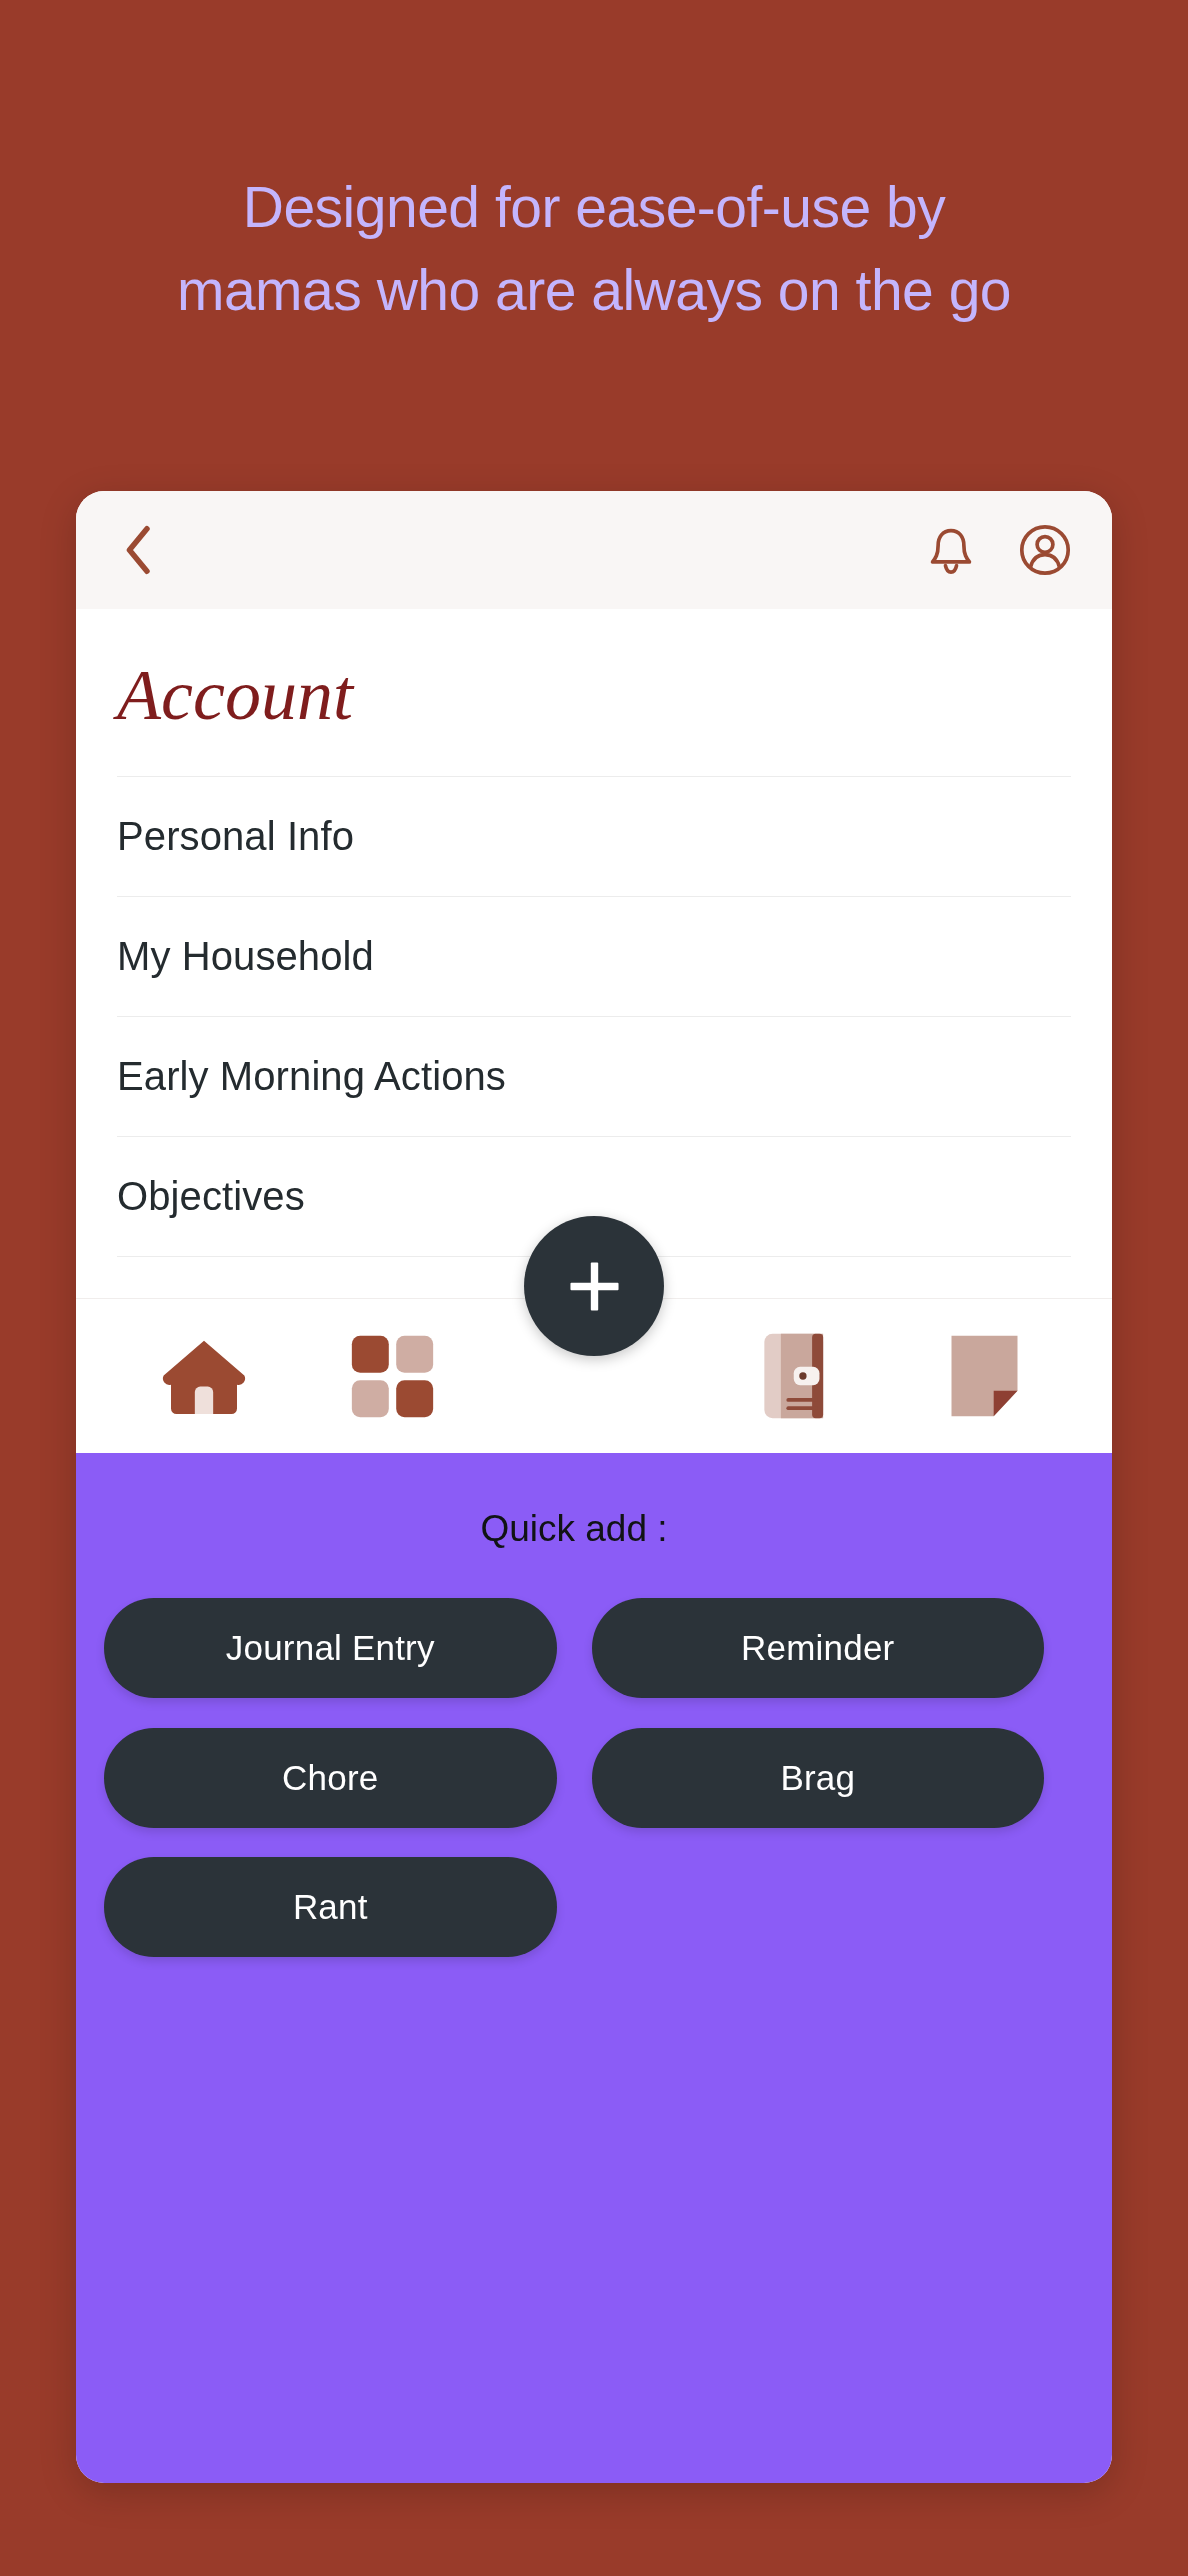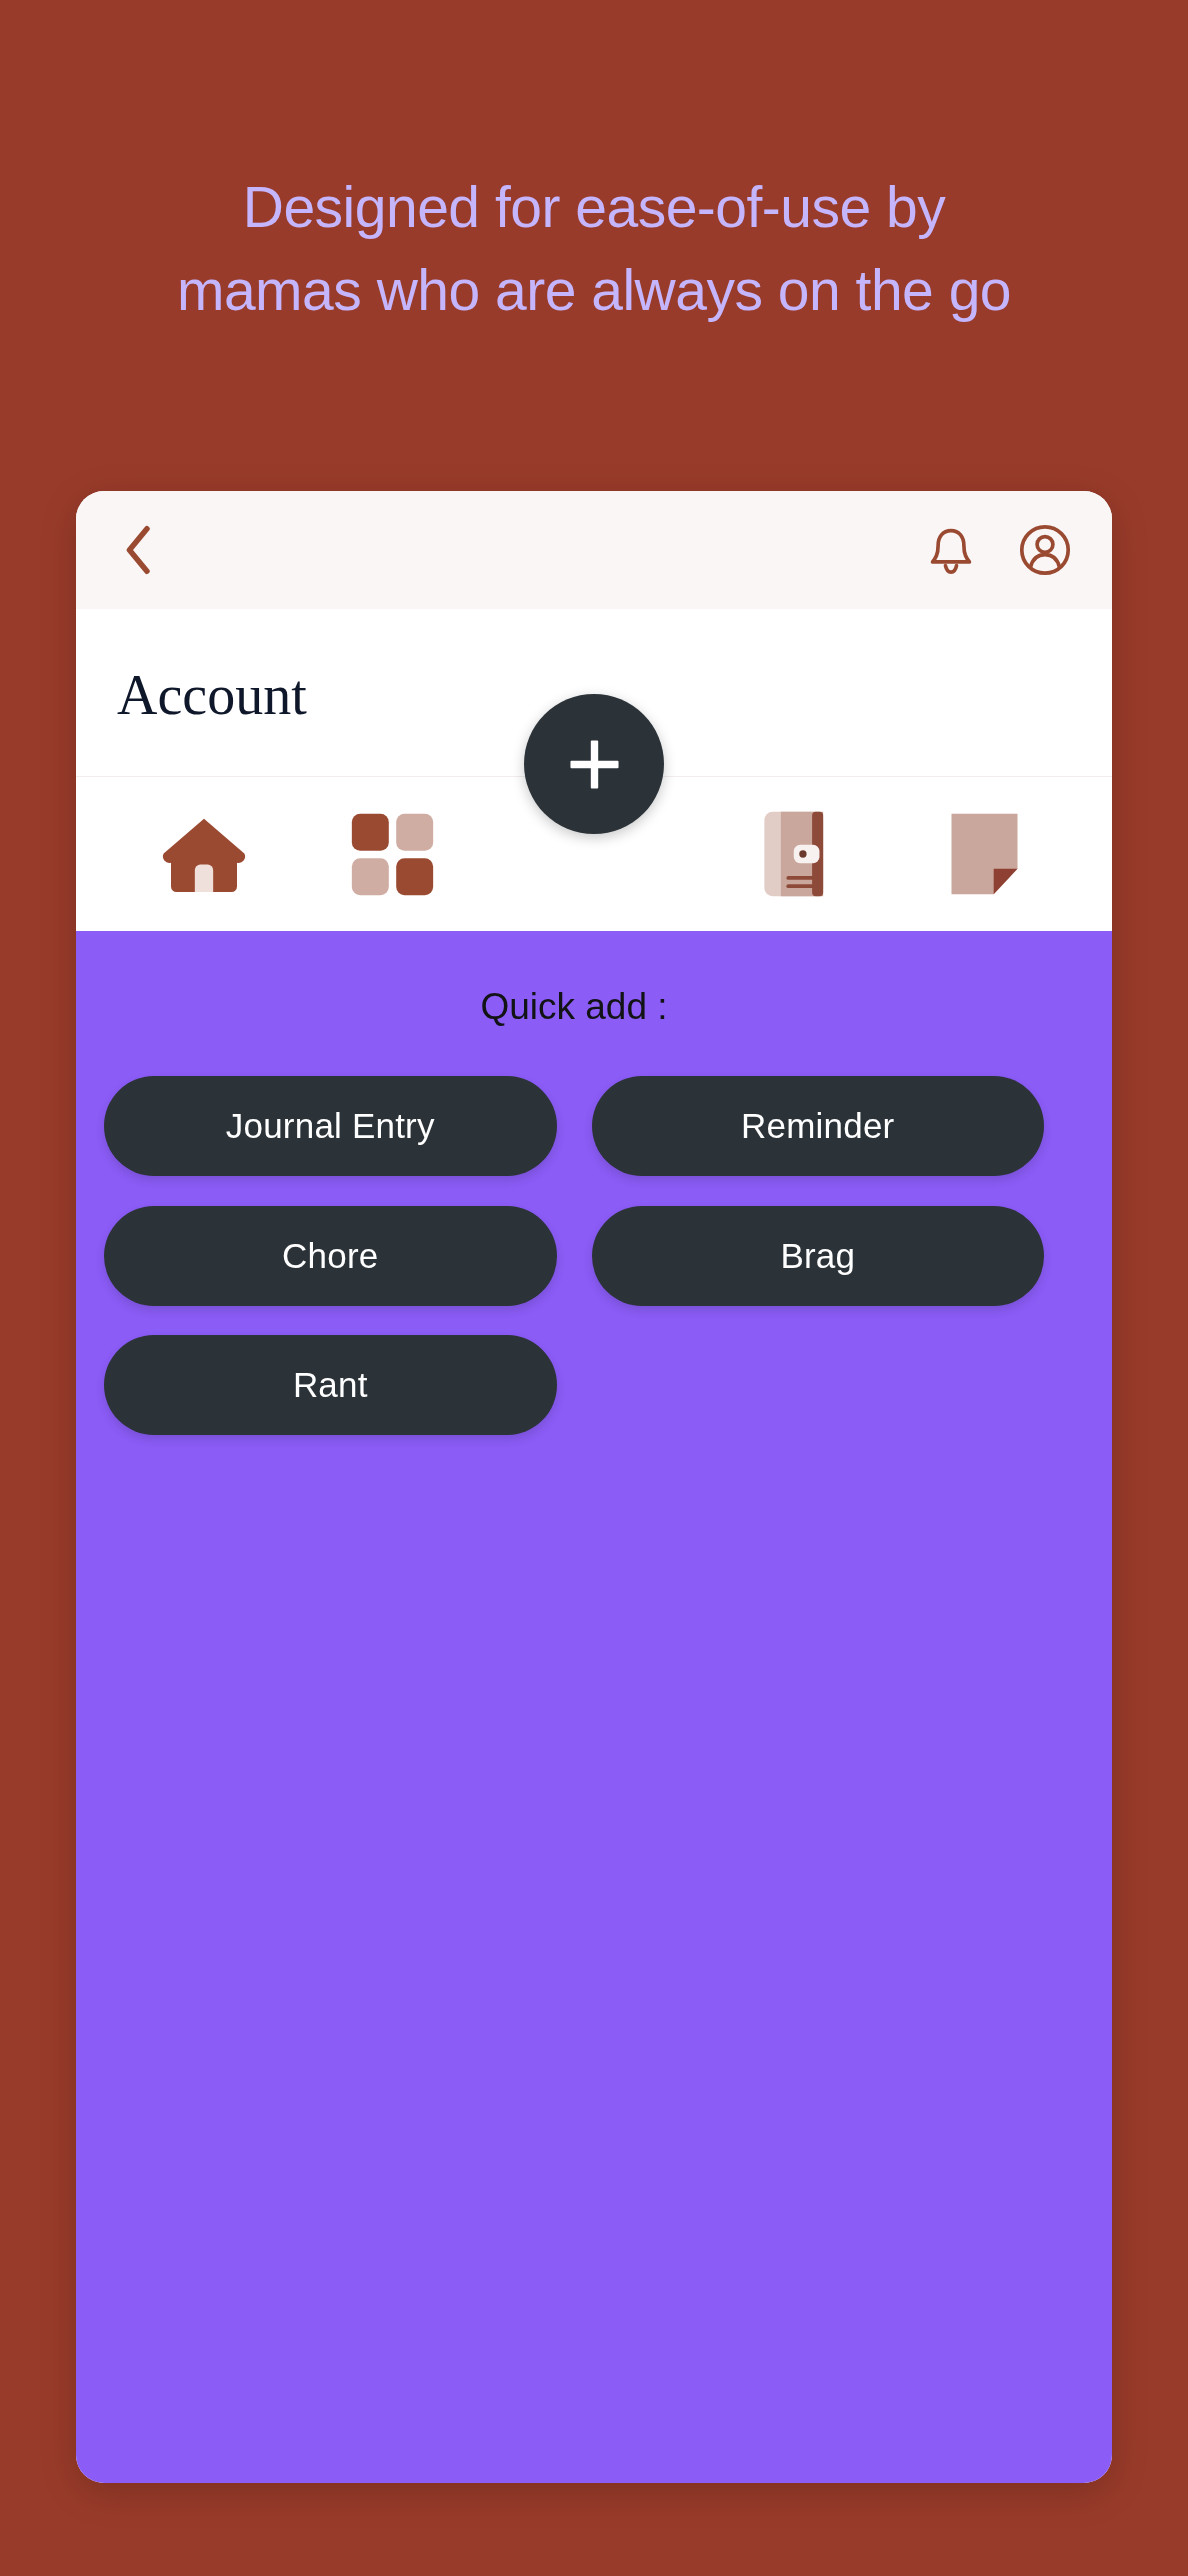--- a/index.html
+++ b/index.html
@@ -79,24 +79,25 @@
   }
 
   
   .page-title-wrap {
     padding: 48px 41px 42px 41px;
     background: #FFFFFF;
     flex: 0 0 auto;
   }
   .page-title {
     font-family: "Liberation Serif", serif;
-    font-size: 56px;
+    font-size: 72px;
     line-height: 77px;
-    color: #0f172a;
+    color: #7f1d1d;
     font-weight: 400;
+    font-style: italic;
   }
 
   
   .menu-list {
     background: #FFFFFF;
     padding: 0 41px;
     flex: 0 0 auto;
     position: relative;
     overflow: hidden;
     height: 522px;
@@ -216,20 +217,38 @@
           <path d="M12.5 46 C15 37 21 33 28 33 C35 33 41 37 43.5 46" fill="none" stroke="#9B4A32" stroke-width="4" stroke-linecap="round"></path>
         </svg>
       </div>
     </div>
   </div>
 
   <div class="page-title-wrap">
     <div class="page-title">Account</div>
   </div>
 
+  <div class="menu-list">
+    <div class="menu-item">
+      <span class="menu-label">Personal Info</span>
+    </div>
+    <div class="menu-item">
+      <span class="menu-label">My Household</span>
+    </div>
+    <div class="menu-item">
+      <span class="menu-label">Early Morning Actions</span>
+    </div>
+    <div class="menu-item">
+      <span class="menu-label">Objectives</span>
+    </div>
+    <div class="menu-item">
+      <span class="menu-label">Submit Content</span>
+    </div>
+
+  </div>
 
   <div class="bottom-nav">
 
     <div class="fab">
       <svg width="61" height="61" viewBox="0 0 66 66">
         <rect x="29" y="7" width="8" height="52" rx="1" fill="#FFFFFF"></rect>
         <rect x="7" y="29" width="52" height="8" rx="1" fill="#FFFFFF"></rect>
       </svg>
     </div>
 

